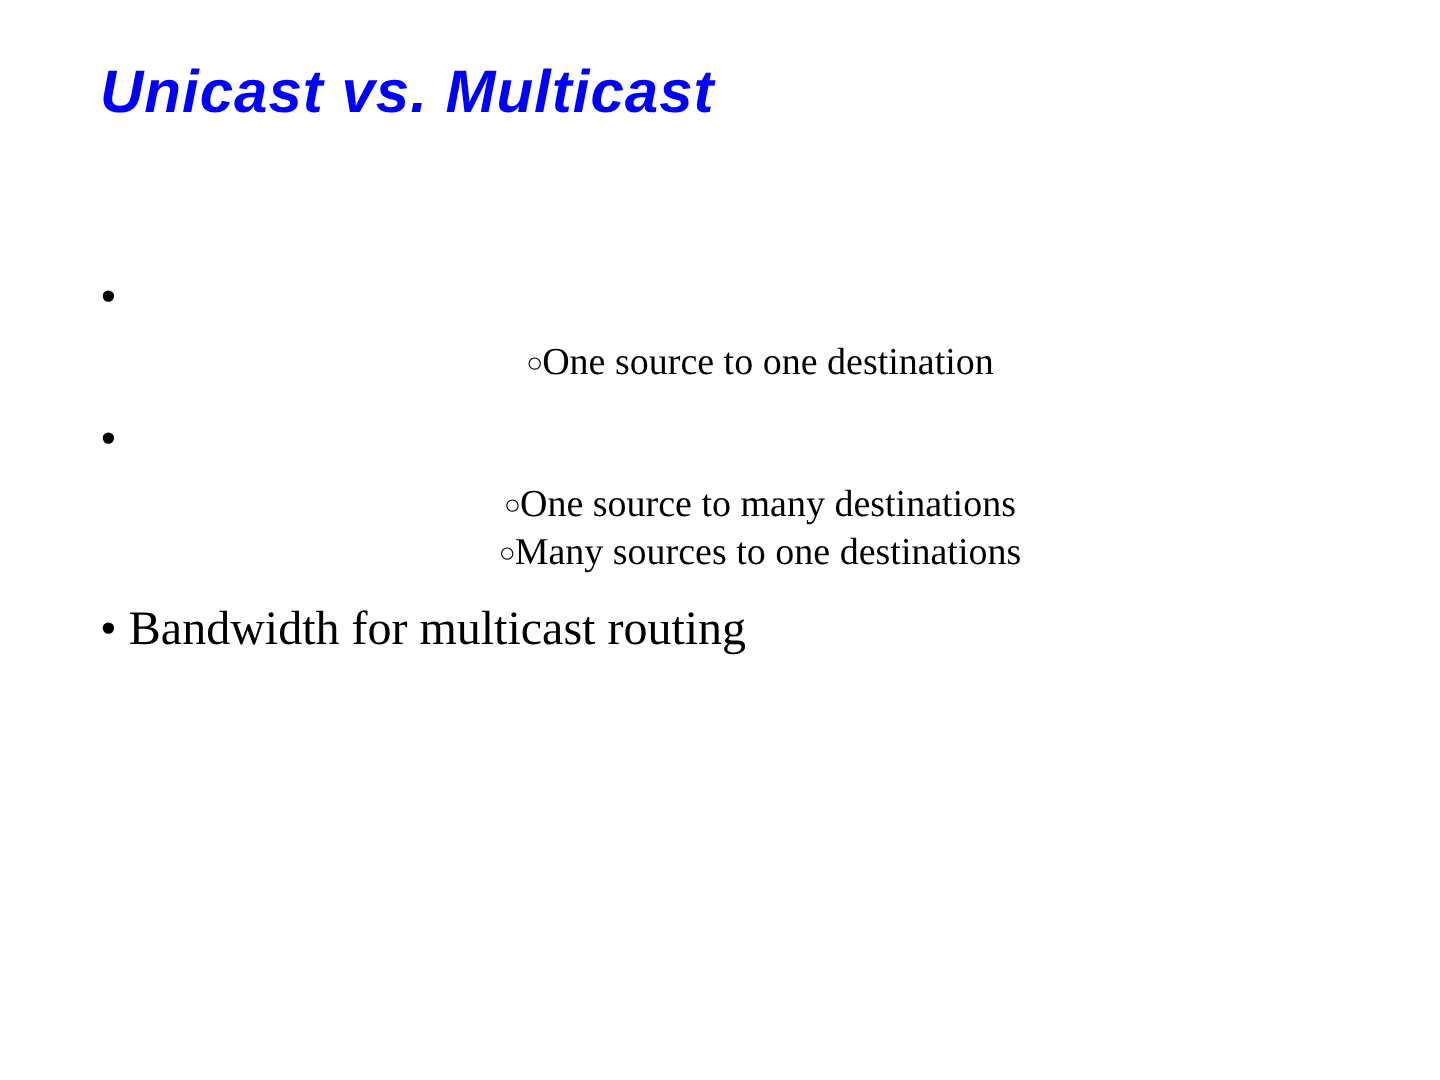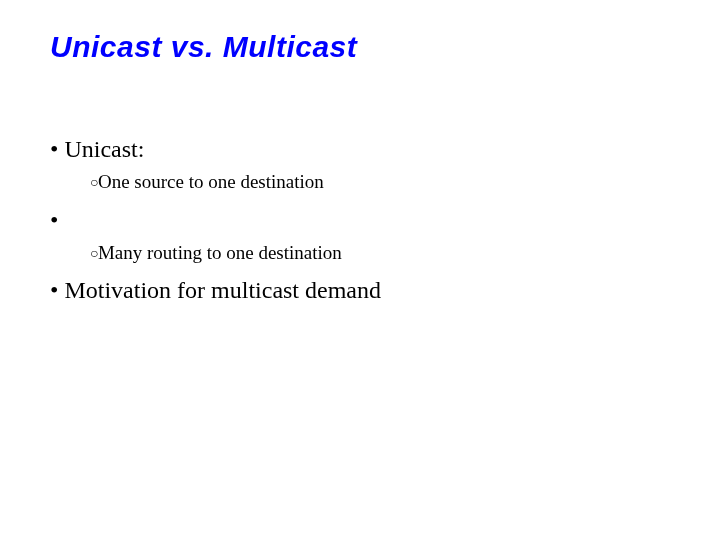--- a/index.html
+++ b/index.html
@@ -37,20 +37,21 @@
     margin-bottom: 4px;
     line-height: 1.25;
   }
   ul.level1 > li::before {
     content: "• ";
   }
   ul.level2 {
     list-style: none;
     padding-left: 40px;
     margin: 6px 0 10px 0;
+    text-align: center;
   }
   ul.level2 > li {
     font-size: 19px;
     font-family: "Times New Roman", Times, serif;
     line-height: 1.3;
   }
   ul.level2 > li::before {
     content: "○  ";
     letter-spacing: -2px;
     font-size: 14px;
@@ -58,29 +59,29 @@
   }
 </style>
 </head>
 <body>
 
 <div class="slide">
   <div class="title">Unicast vs. Multicast</div>
 
   <ul class="level1">
     <li>
-      <span>Unicast:</span>
       <ul class="level2">
         <li><span>One source to one destination</span></li>
       </ul>
     </li>
     <li>
       <ul class="level2">
-        <li><span>Many routing to one destination</span></li>
+        <li><span>One source to many destinations</span></li>
+        <li><span>Many sources to one destinations</span></li>
       </ul>
     </li>
     <li>
-      <span>Motivation for multicast demand</span>
+      <span>Bandwidth for multicast routing</span>
       <ul class="level2">
       </ul>
     </li>
   </ul>
 </div>
 
 </body></html>

